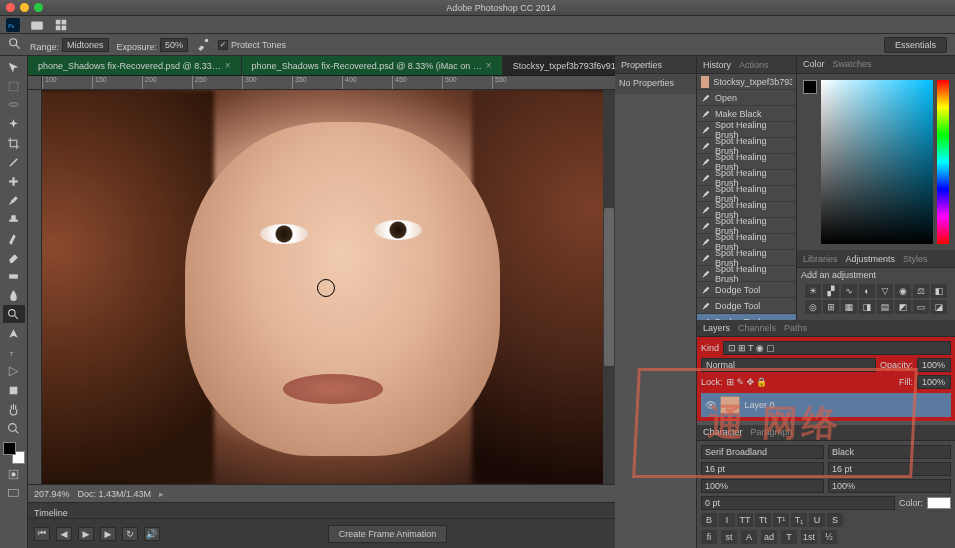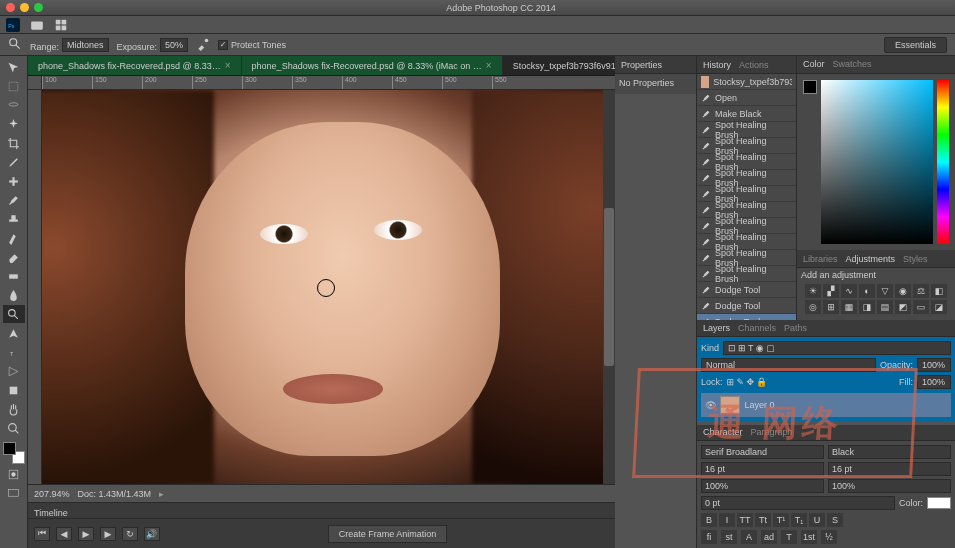--- a/index.html
+++ b/index.html
@@ -55,21 +55,21 @@
 .panel-head .ptab.dim{opacity:.5}
 .panel-body{background:#484848;font-size:9px}
 .hist-item{height:16px;display:flex;align-items:center;padding:0 4px;gap:4px;border-bottom:1px solid #3a3a3a;cursor:pointer}
 .hist-item svg{width:10px;height:10px;fill:#ccc;flex-shrink:0}
 .hist-item.sel{background:#5b7aa0}
 .adjust-grid{display:grid;grid-template-columns:repeat(8,1fr);gap:2px;padding:4px}
 .adj-ic{width:16px;height:14px;background:#3a3a3a;display:flex;align-items:center;justify-content:center;cursor:pointer}
 .color-picker{height:180px;padding:6px;display:flex;gap:4px}
 .gradient-box{flex:1;background:linear-gradient(to right,#fff,#00bfff),linear-gradient(to bottom,transparent,#000);background-blend-mode:multiply;position:relative}
 .hue-strip{width:12px;background:linear-gradient(#f00,#ff0,#0f0,#0ff,#00f,#f0f,#f00)}
-.layers-body{padding:4px;background:#0369a1}
+.layers-body{padding:4px;background:#b91c1c}
 .layer-row{display:flex;align-items:center;gap:4px;margin-bottom:3px}
 .layer-drop{background:#3a3a3a;border:1px solid #2a2a2a;padding:1px 4px;flex:1}
 .layer-item{height:24px;background:#5b7aa0;display:flex;align-items:center;padding:0 4px;gap:4px;margin-top:4px}
 .layer-thumb{width:20px;height:18px;background:#d4a388;border:1px solid #888}
 .char-panel{padding:4px;background:#484848;display:flex;flex-direction:column;gap:3px;font-size:8px}
 .char-row{display:flex;gap:4px;align-items:center}
 .char-field{background:#3a3a3a;border:1px solid #2a2a2a;padding:1px 3px;flex:1;min-width:0}
 .watermark{position:absolute;right:40px;bottom:70px;width:280px;height:110px;border:3px solid rgba(217,98,75,.7);transform:skewX(-3deg);pointer-events:none;display:flex;align-items:center;justify-content:center;font-size:36px;font-weight:bold;color:rgba(217,98,75,.6);letter-spacing:4px}
 .scrollbar-v{position:absolute;right:0;top:14px;bottom:0;width:12px;background:#3a3a3a}
 .scrollbar-v .thumb{position:absolute;left:1px;right:1px;top:30%;height:40%;background:#666;border-radius:2px}

